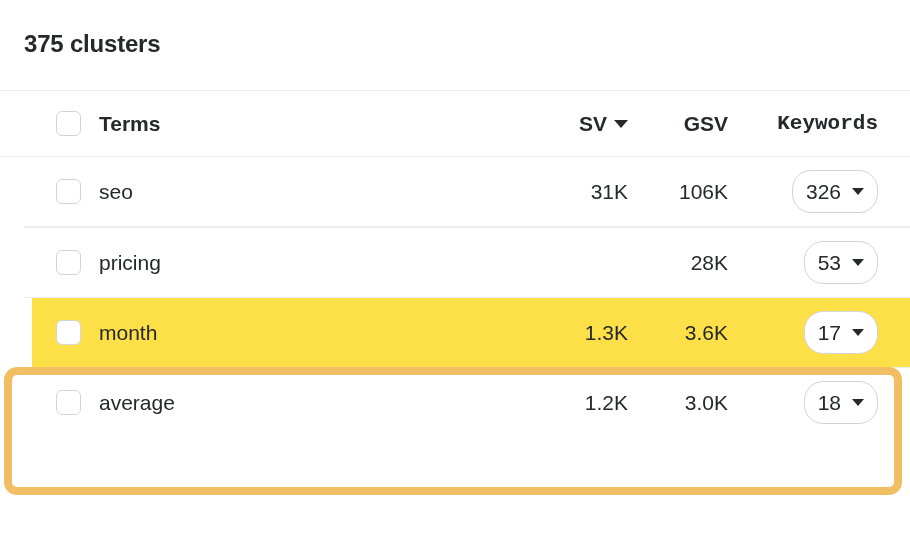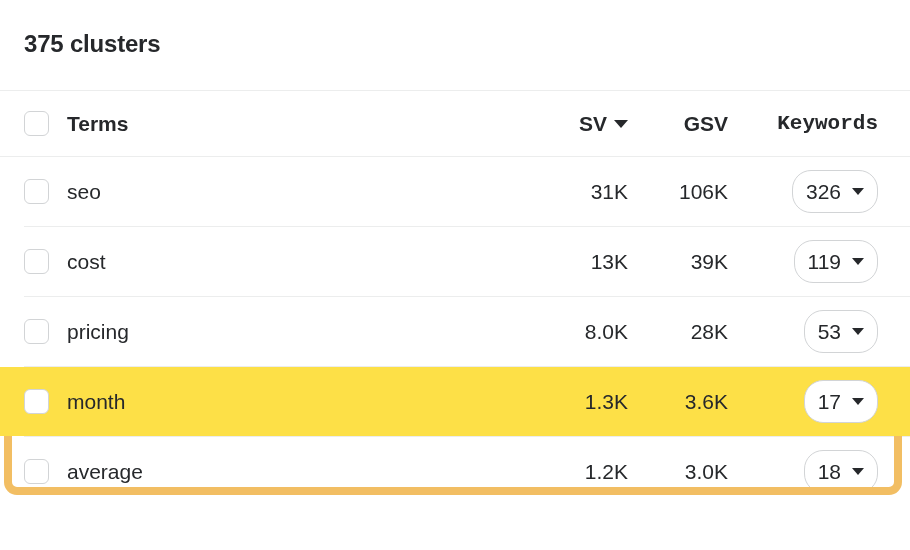--- a/index.html
+++ b/index.html
@@ -55,20 +55,21 @@
     width: 886px;
   }
 
   .row {
     position: relative;
     display: flex;
     align-items: center;
     height: 69px;
     padding: 0 32px 0 24px;
     box-sizing: border-box;
+    margin-left: 32px;
   }
   .row.header-row {
     height: 65px;
   }
 
   .cell-check {
     width: 43px;
     flex: 0 0 43px;
     display: flex;
     align-items: center;
@@ -227,43 +228,28 @@
       <div class="cell-keywords">
         <span class="kw-button">
           <span>326</span>
           <span class="caret caret-sm"></span>
         </span>
       </div>
     </div>
 
     <div class="divider-inset"></div>
 
+
+    <div class="divider-inset"></div>
+
     <div class="row">
       <div class="cell-check">
         <div class="checkbox"></div>
       </div>
-      <div class="cell-term">cost</div>
-      <div class="cell-sv">13K</div>
-      <div class="cell-gsv">39K</div>
-      <div class="cell-keywords">
-        <span class="kw-button">
-          <span>119</span>
-          <span class="caret caret-sm"></span>
-        </span>
-      </div>
-    </div>
-
-    <div class="divider-inset"></div>
-
-    <div class="row">
-      <div class="cell-check">
-        <div class="checkbox"></div>
-      </div>
       <div class="cell-term">pricing</div>
-      <div class="cell-sv">8.0K</div>
       <div class="cell-gsv">28K</div>
       <div class="cell-keywords">
         <span class="kw-button">
           <span>53</span>
           <span class="caret caret-sm"></span>
         </span>
       </div>
     </div>
 
     <div class="divider-inset"></div>

